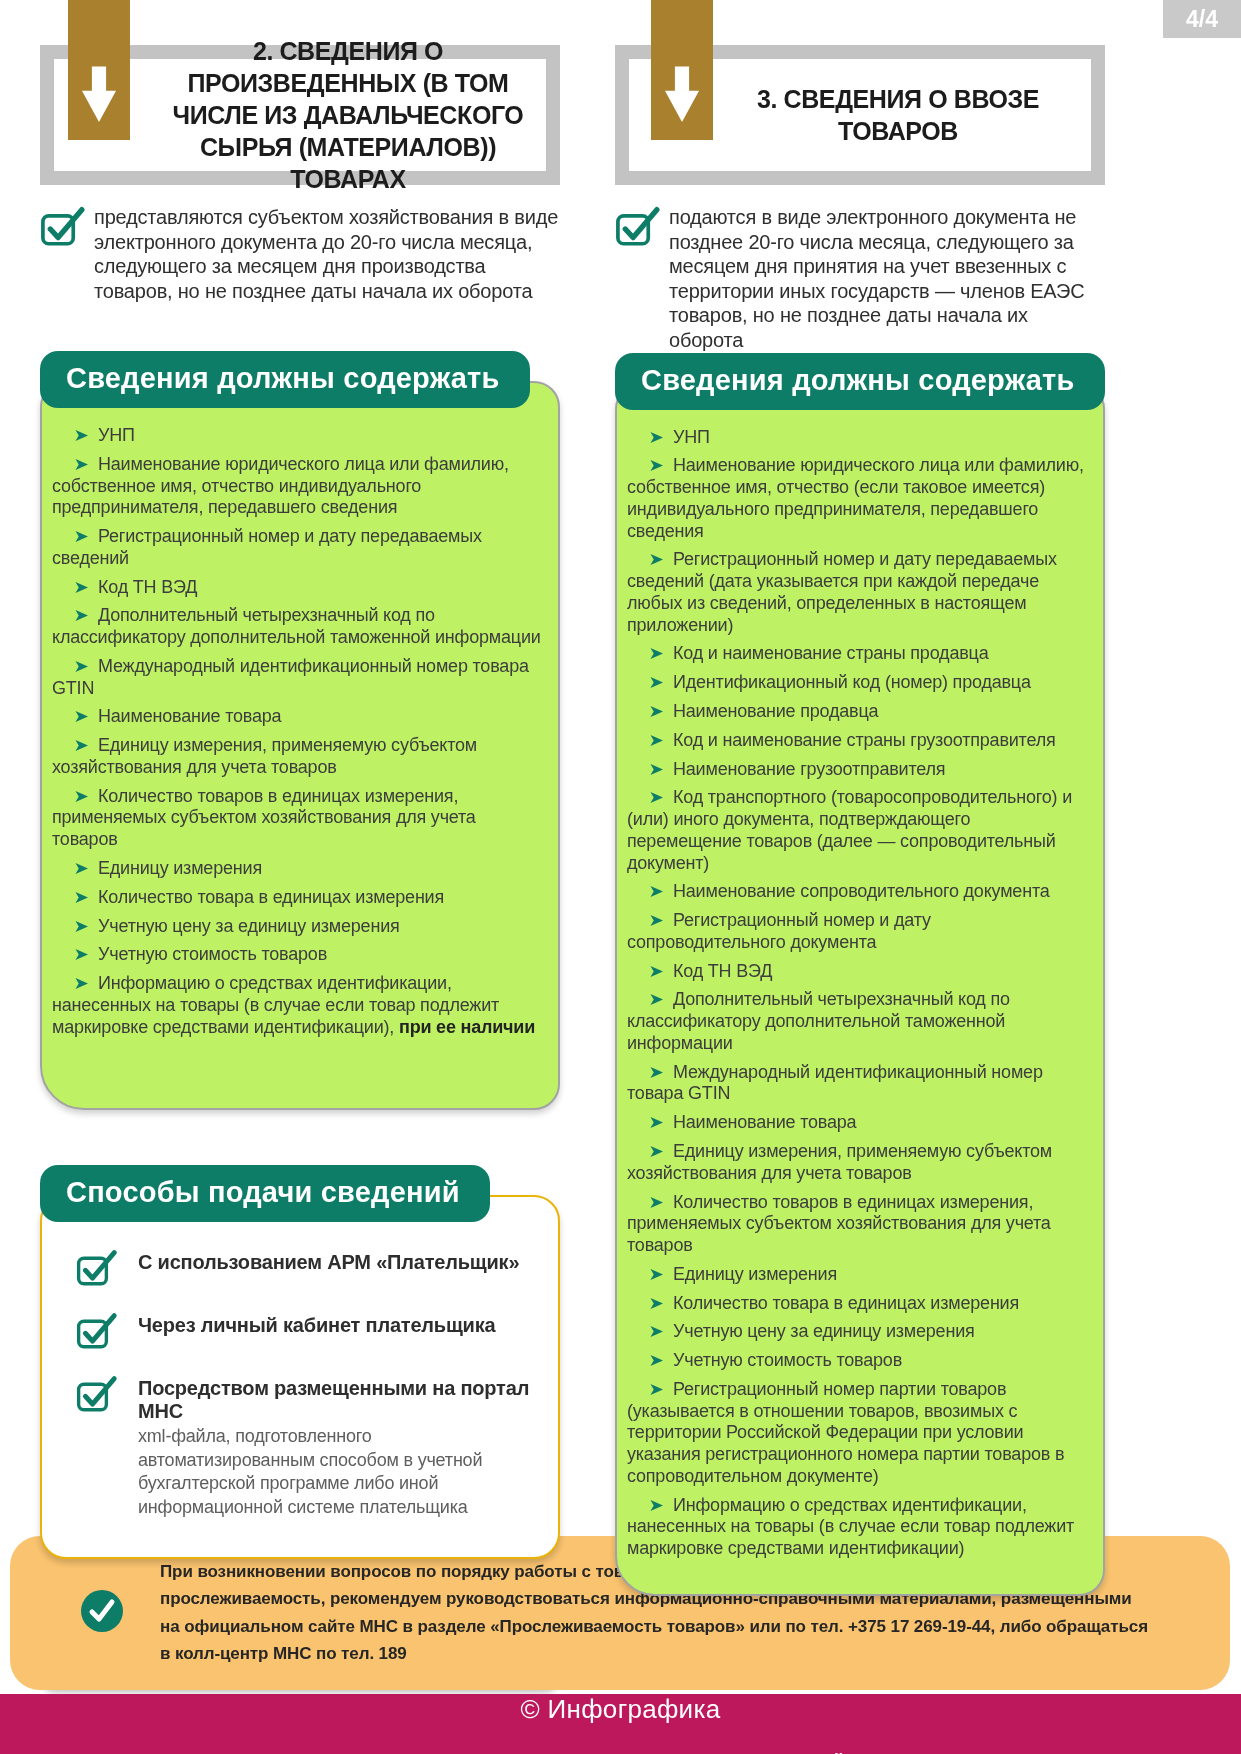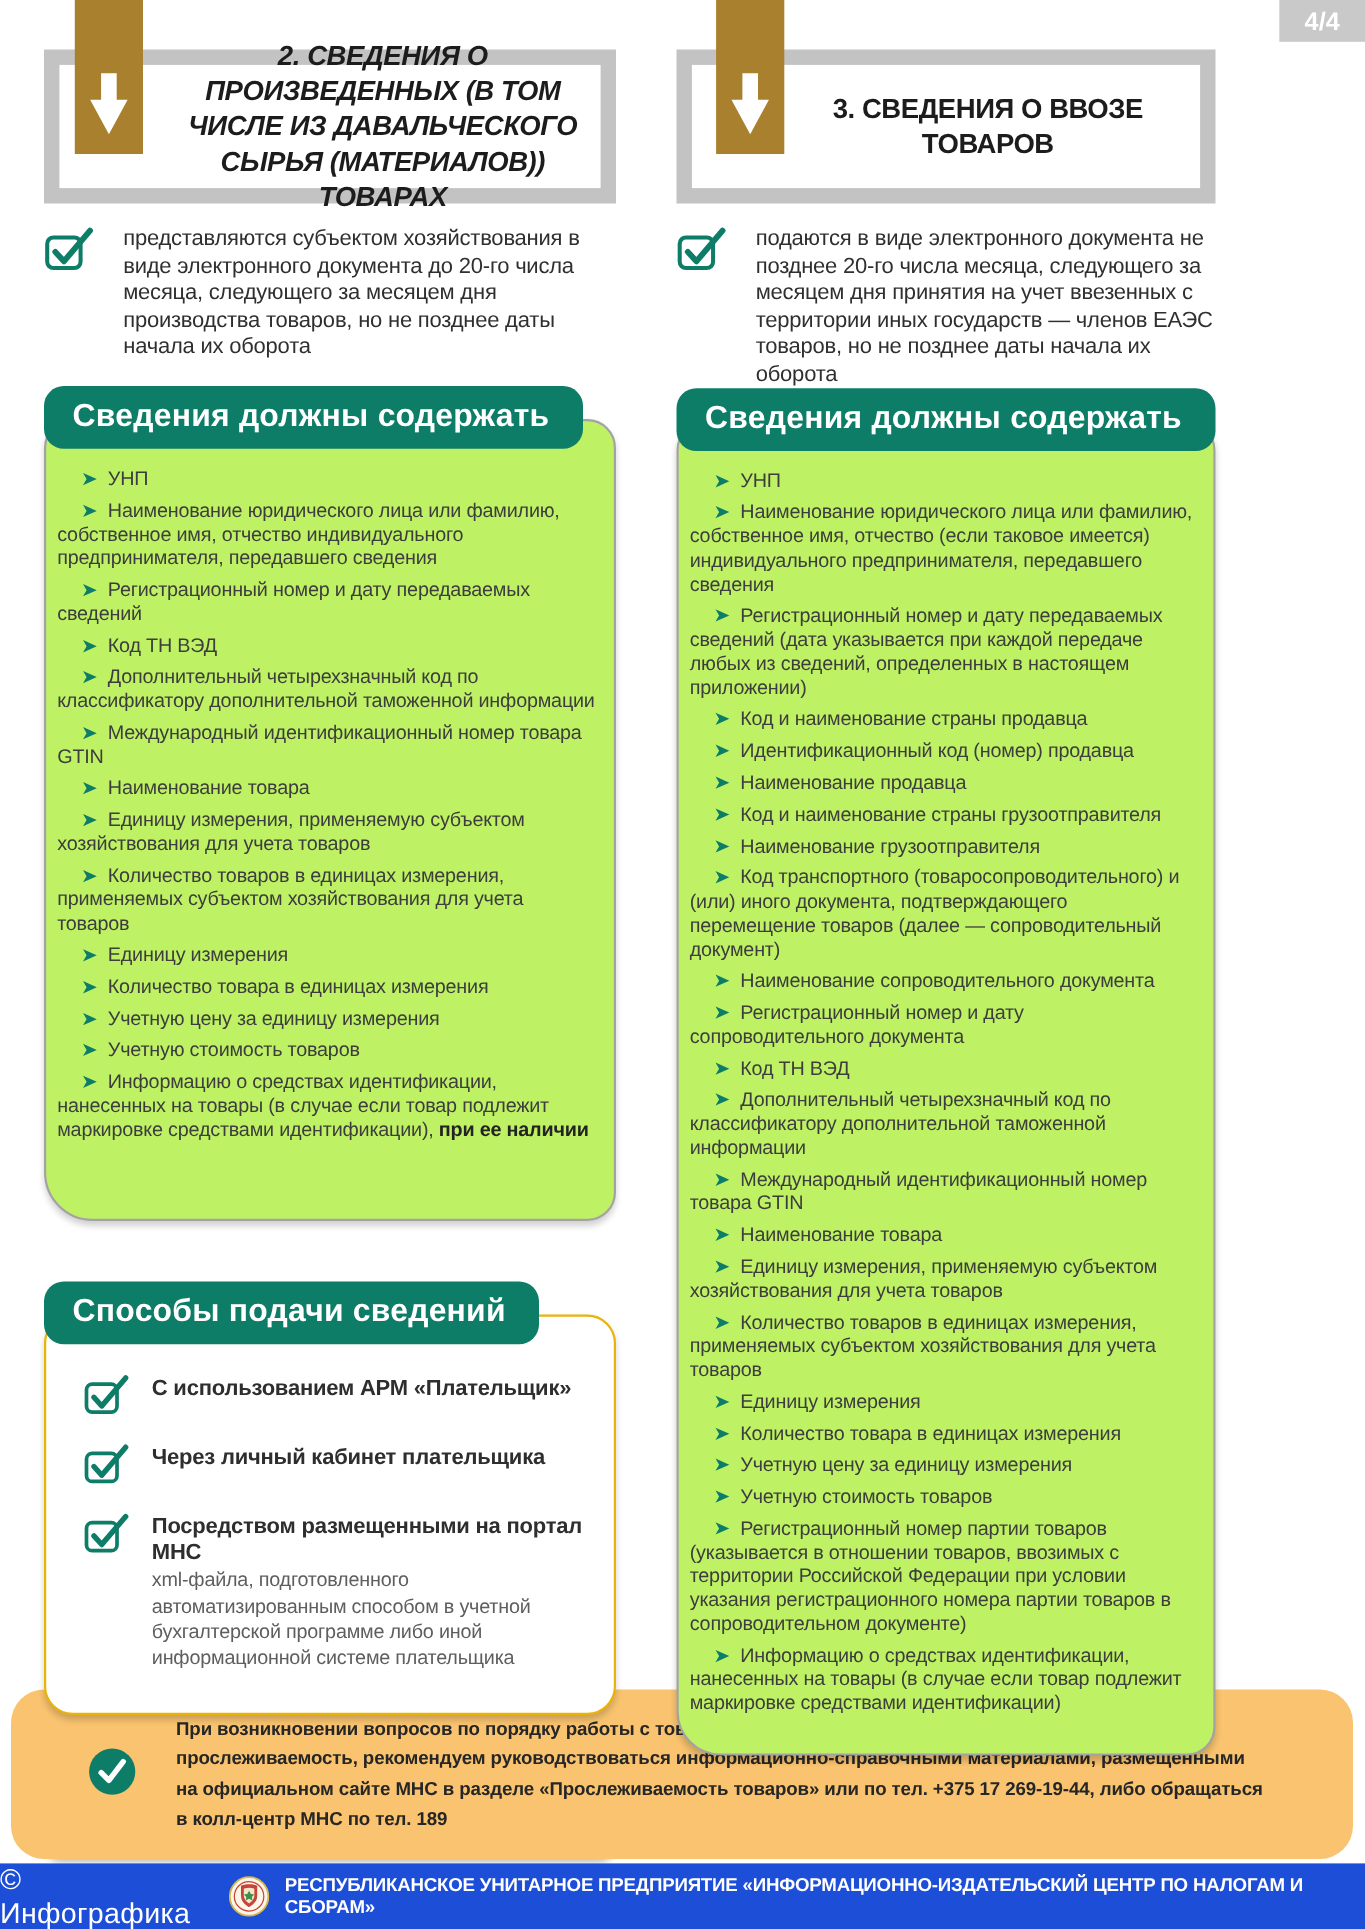--- a/index.html
+++ b/index.html
@@ -11,33 +11,33 @@
          font-weight:700;font-size:23px;display:flex;align-items:center;justify-content:center;z-index:5;}
 
   
   .cols{display:flex;padding:45px 0 0 40px;}
   .col-left{width:520px;margin-right:55px;flex:none;}
   .col-right{width:490px;flex:none;}
 
   
   .hdr{position:relative;background:#C3C3C3;height:140px;padding:14px;box-sizing:border-box;}
   .hdr-inner{background:#fff;height:100%;display:flex;align-items:center;justify-content:center;box-sizing:border-box;}
-  .col-left .hdr-inner{padding-left:96px;padding-right:0;font-style:italic;}
+  .col-left .hdr-inner{padding-left:96px;padding-right:0;}
   .col-right .hdr-inner{padding-left:84px;padding-right:8px;}
   .hdr-title{font-weight:700;font-size:25px;line-height:1.28;color:#1c1c1c;text-align:center;
              letter-spacing:-0.4px;font-stretch:condensed;}
 
   
   .ribbon{position:absolute;top:-45px;left:28px;width:62px;height:140px;background:#A9802D;
           display:flex;justify-content:center;align-items:flex-end;}
   .col-right .ribbon{left:36px;}
   .ribbon svg{display:block;margin-bottom:10px;}
 
   
-  .intro{display:flex;gap:26px;margin-top:20px;min-height:146px;box-sizing:border-box;}
+  .intro{display:flex;gap:8px;margin-top:20px;min-height:146px;box-sizing:border-box;}
   .intro .cbx{flex:none;margin-top:1px;}
   .intro-text{font-size:20px;color:#2f2f2f;line-height:1.23;letter-spacing:-0.2px;}
 
   
   .pill{position:relative;z-index:2;display:inline-block;background:#0E7D68;color:#fff;font-weight:700;
         font-size:29px;letter-spacing:0.2px;padding:11px 30px 13px 26px;border-radius:18px;font-stretch:condensed;}
 
   
   .lbox{position:relative;z-index:1;margin-top:-27px;background:#bef264;border:2px solid #a3a3a3;
         border-radius:26px 26px 26px 44px;box-shadow:0 4px 6px rgba(0,0,0,0.18);
@@ -66,22 +66,22 @@
 
   .spacer-methods{height:55px;}
 
   
   .banner{position:absolute;left:10px;right:11px;bottom:64px;background:#F9C36F;border-radius:30px;
           padding:22px 80px 22px 150px;box-sizing:border-box;}
   .banner-check{position:absolute;left:70px;top:50%;transform:translateY(-50%);}
   .banner-text{font-size:17px;font-weight:700;color:#262626;line-height:1.62;letter-spacing:-0.1px;font-stretch:condensed;}
 
   
-  .footer{position:absolute;bottom:0;left:0;right:0;height:60px;background:#1d4ed8;
-          display:flex;align-items:center;justify-content:space-between;gap:14px;}
+  .footer{position:absolute;bottom:0;left:0;right:0;height:60px;background:#be185d;
+          display:flex;align-items:center;justify-content:space-between;gap:14px;flex-direction:column;}
   .f-copy{color:#fff;font-size:26px;letter-spacing:0.3px;font-weight:400;}
   .f-org{color:#fff;font-size:17px;font-weight:700;letter-spacing:-0.2px;font-stretch:condensed;}
 </style>
 </head>
 <body>
 
 <div class="page">
 
   <div class="badge">4/4</div>
 

